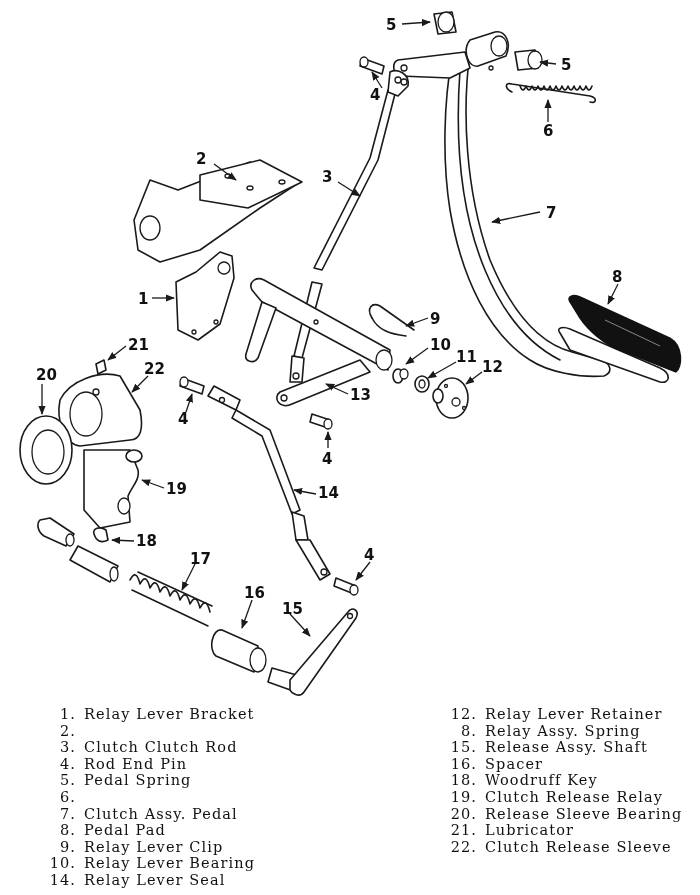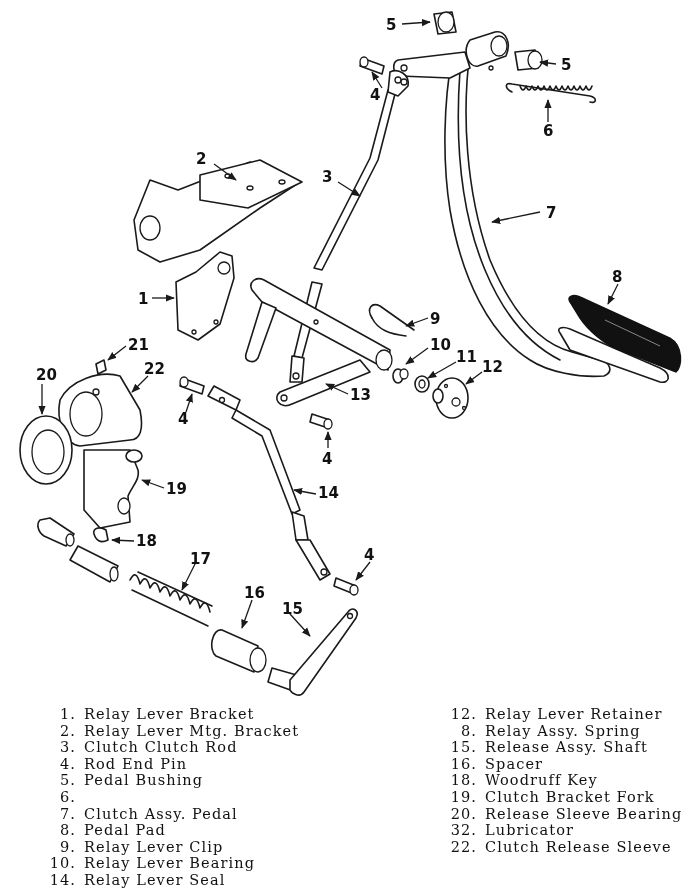--- a/index.html
+++ b/index.html
@@ -251,35 +251,35 @@
     <text class="callout" x="190" y="564">17</text>
     <text class="callout" x="318" y="498">14</text>
     <text class="callout" x="364" y="560">4</text>
     <text class="callout" x="244" y="598">16</text>
     <text class="callout" x="282" y="614">15</text>
   </g>
 </svg>
 
 <div class="legend left">
   <div class="legend-row"><span class="legend-num">1.</span><span>Relay Lever Bracket</span></div>
-  <div class="legend-row"><span class="legend-num">2.</span><span>Relay Lever Mtg. Bracket</span></div>
+  <div class="legend-row"><span class="legend-num">2.</span></div>
   <div class="legend-row"><span class="legend-num">3.</span><span>Clutch Clutch Rod</span></div>
   <div class="legend-row"><span class="legend-num">4.</span><span>Rod End Pin</span></div>
-  <div class="legend-row"><span class="legend-num">5.</span><span>Pedal Bushing</span></div>
+  <div class="legend-row"><span class="legend-num">5.</span><span>Pedal Spring</span></div>
   <div class="legend-row"><span class="legend-num">6.</span></div>
   <div class="legend-row"><span class="legend-num">7.</span><span>Clutch Assy. Pedal</span></div>
   <div class="legend-row"><span class="legend-num">8.</span><span>Pedal Pad</span></div>
   <div class="legend-row"><span class="legend-num">9.</span><span>Relay Lever Clip</span></div>
   <div class="legend-row"><span class="legend-num">10.</span><span>Relay Lever Bearing</span></div>
   <div class="legend-row"><span class="legend-num">14.</span><span>Relay Lever Seal</span></div>
 </div>
 
 <div class="legend right">
   <div class="legend-row"><span class="legend-num">12.</span><span>Relay Lever Retainer</span></div>
   <div class="legend-row"><span class="legend-num">8.</span><span>Relay Assy. Spring</span></div>
   <div class="legend-row"><span class="legend-num">15.</span><span>Release Assy. Shaft</span></div>
   <div class="legend-row"><span class="legend-num">16.</span><span>Spacer</span></div>
   <div class="legend-row"><span class="legend-num">18.</span><span>Woodruff Key</span></div>
-  <div class="legend-row"><span class="legend-num">19.</span><span>Clutch Bracket Fork</span></div>
+  <div class="legend-row"><span class="legend-num">19.</span><span>Clutch Release Relay</span></div>
   <div class="legend-row"><span class="legend-num">20.</span><span>Release Sleeve Bearing</span></div>
-  <div class="legend-row"><span class="legend-num">32.</span><span>Lubricator</span></div>
+  <div class="legend-row"><span class="legend-num">21.</span><span>Lubricator</span></div>
   <div class="legend-row"><span class="legend-num">22.</span><span>Clutch Release Sleeve</span></div>
 </div>
 
 </body></html>

